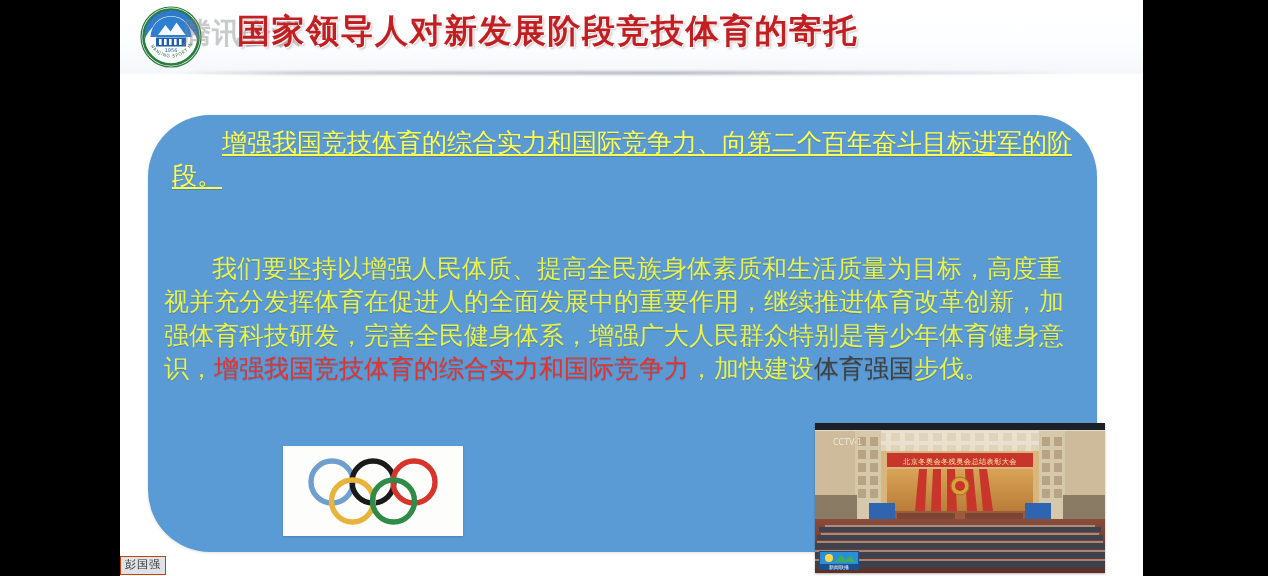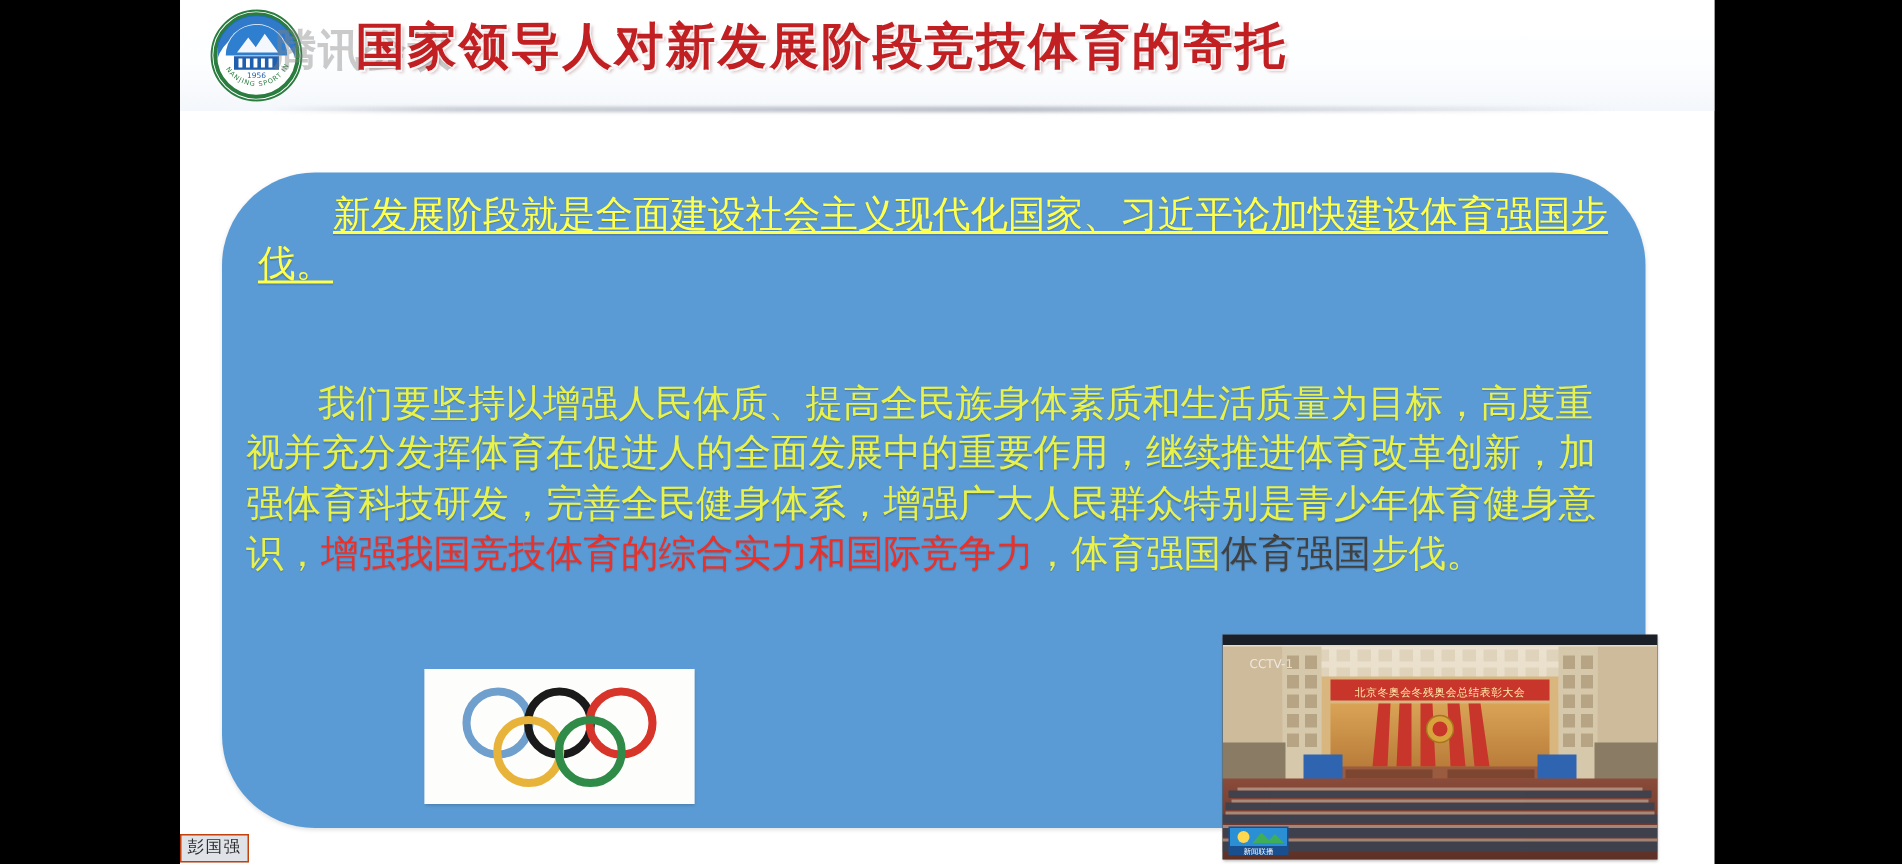--- a/index.html
+++ b/index.html
@@ -236,24 +236,24 @@
 
       <div id="wm-brand">腾讯会议</div>
 
       <div id="slide-title">国家领导人对新发展阶段竞技体育的寄托</div>
 
       <div id="header-rule"></div>
     </div>
 
     <div id="panel">
 
-      <div class="p-text" id="para-lead">新发展阶段就是全面建设社会主义现代化国家、习近平论加快建设体育强国步伐。</div>
-
-
-      <div class="p-text" id="body-block"><span>我们要坚持以增强人民体质、提高全民族身体素质和生活质量为目标，高度重视并充分发挥体育在促进人的全面发展中的重要作用，继续推进体育改革创新，加强体育科技研发，完善全民健身体系，增强广大人民群众特别是青少年体育健身意识，</span><span class="hl-red">增强我国竞技体育的综合实力和国际竞争力</span><span>，体育强国</span><span class="red-plain">体育强国</span><span>步伐。</span></div>
+      <div class="p-text" id="para-lead">增强我国竞技体育的综合实力和国际竞争力、向第二个百年奋斗目标进军的阶段。</div>
+
+
+      <div class="p-text" id="body-block"><span>我们要坚持以增强人民体质、提高全民族身体素质和生活质量为目标，高度重视并充分发挥体育在促进人的全面发展中的重要作用，继续推进体育改革创新，加强体育科技研发，完善全民健身体系，增强广大人民群众特别是青少年体育健身意识，</span><span class="hl-red">增强我国竞技体育的综合实力和国际竞争力</span><span>，加快建设</span><span class="red-plain">体育强国</span><span>步伐。</span></div>
 
 
       <div id="rings-card">
         <svg viewBox="0 0 180 90" xmlns="http://www.w3.org/2000/svg">
           <rect x="0" y="0" width="180" height="90" fill="#fdfdfb"></rect>
           <g fill="none" stroke-width="5.4">
             <circle cx="49" cy="36" r="21" stroke="#6f9fcd"></circle>
             <circle cx="90" cy="36" r="21" stroke="#1a1a1a"></circle>
             <circle cx="131" cy="36" r="21" stroke="#d7342a"></circle>
             <circle cx="69.5" cy="55" r="21" stroke="#e8b33a"></circle>

